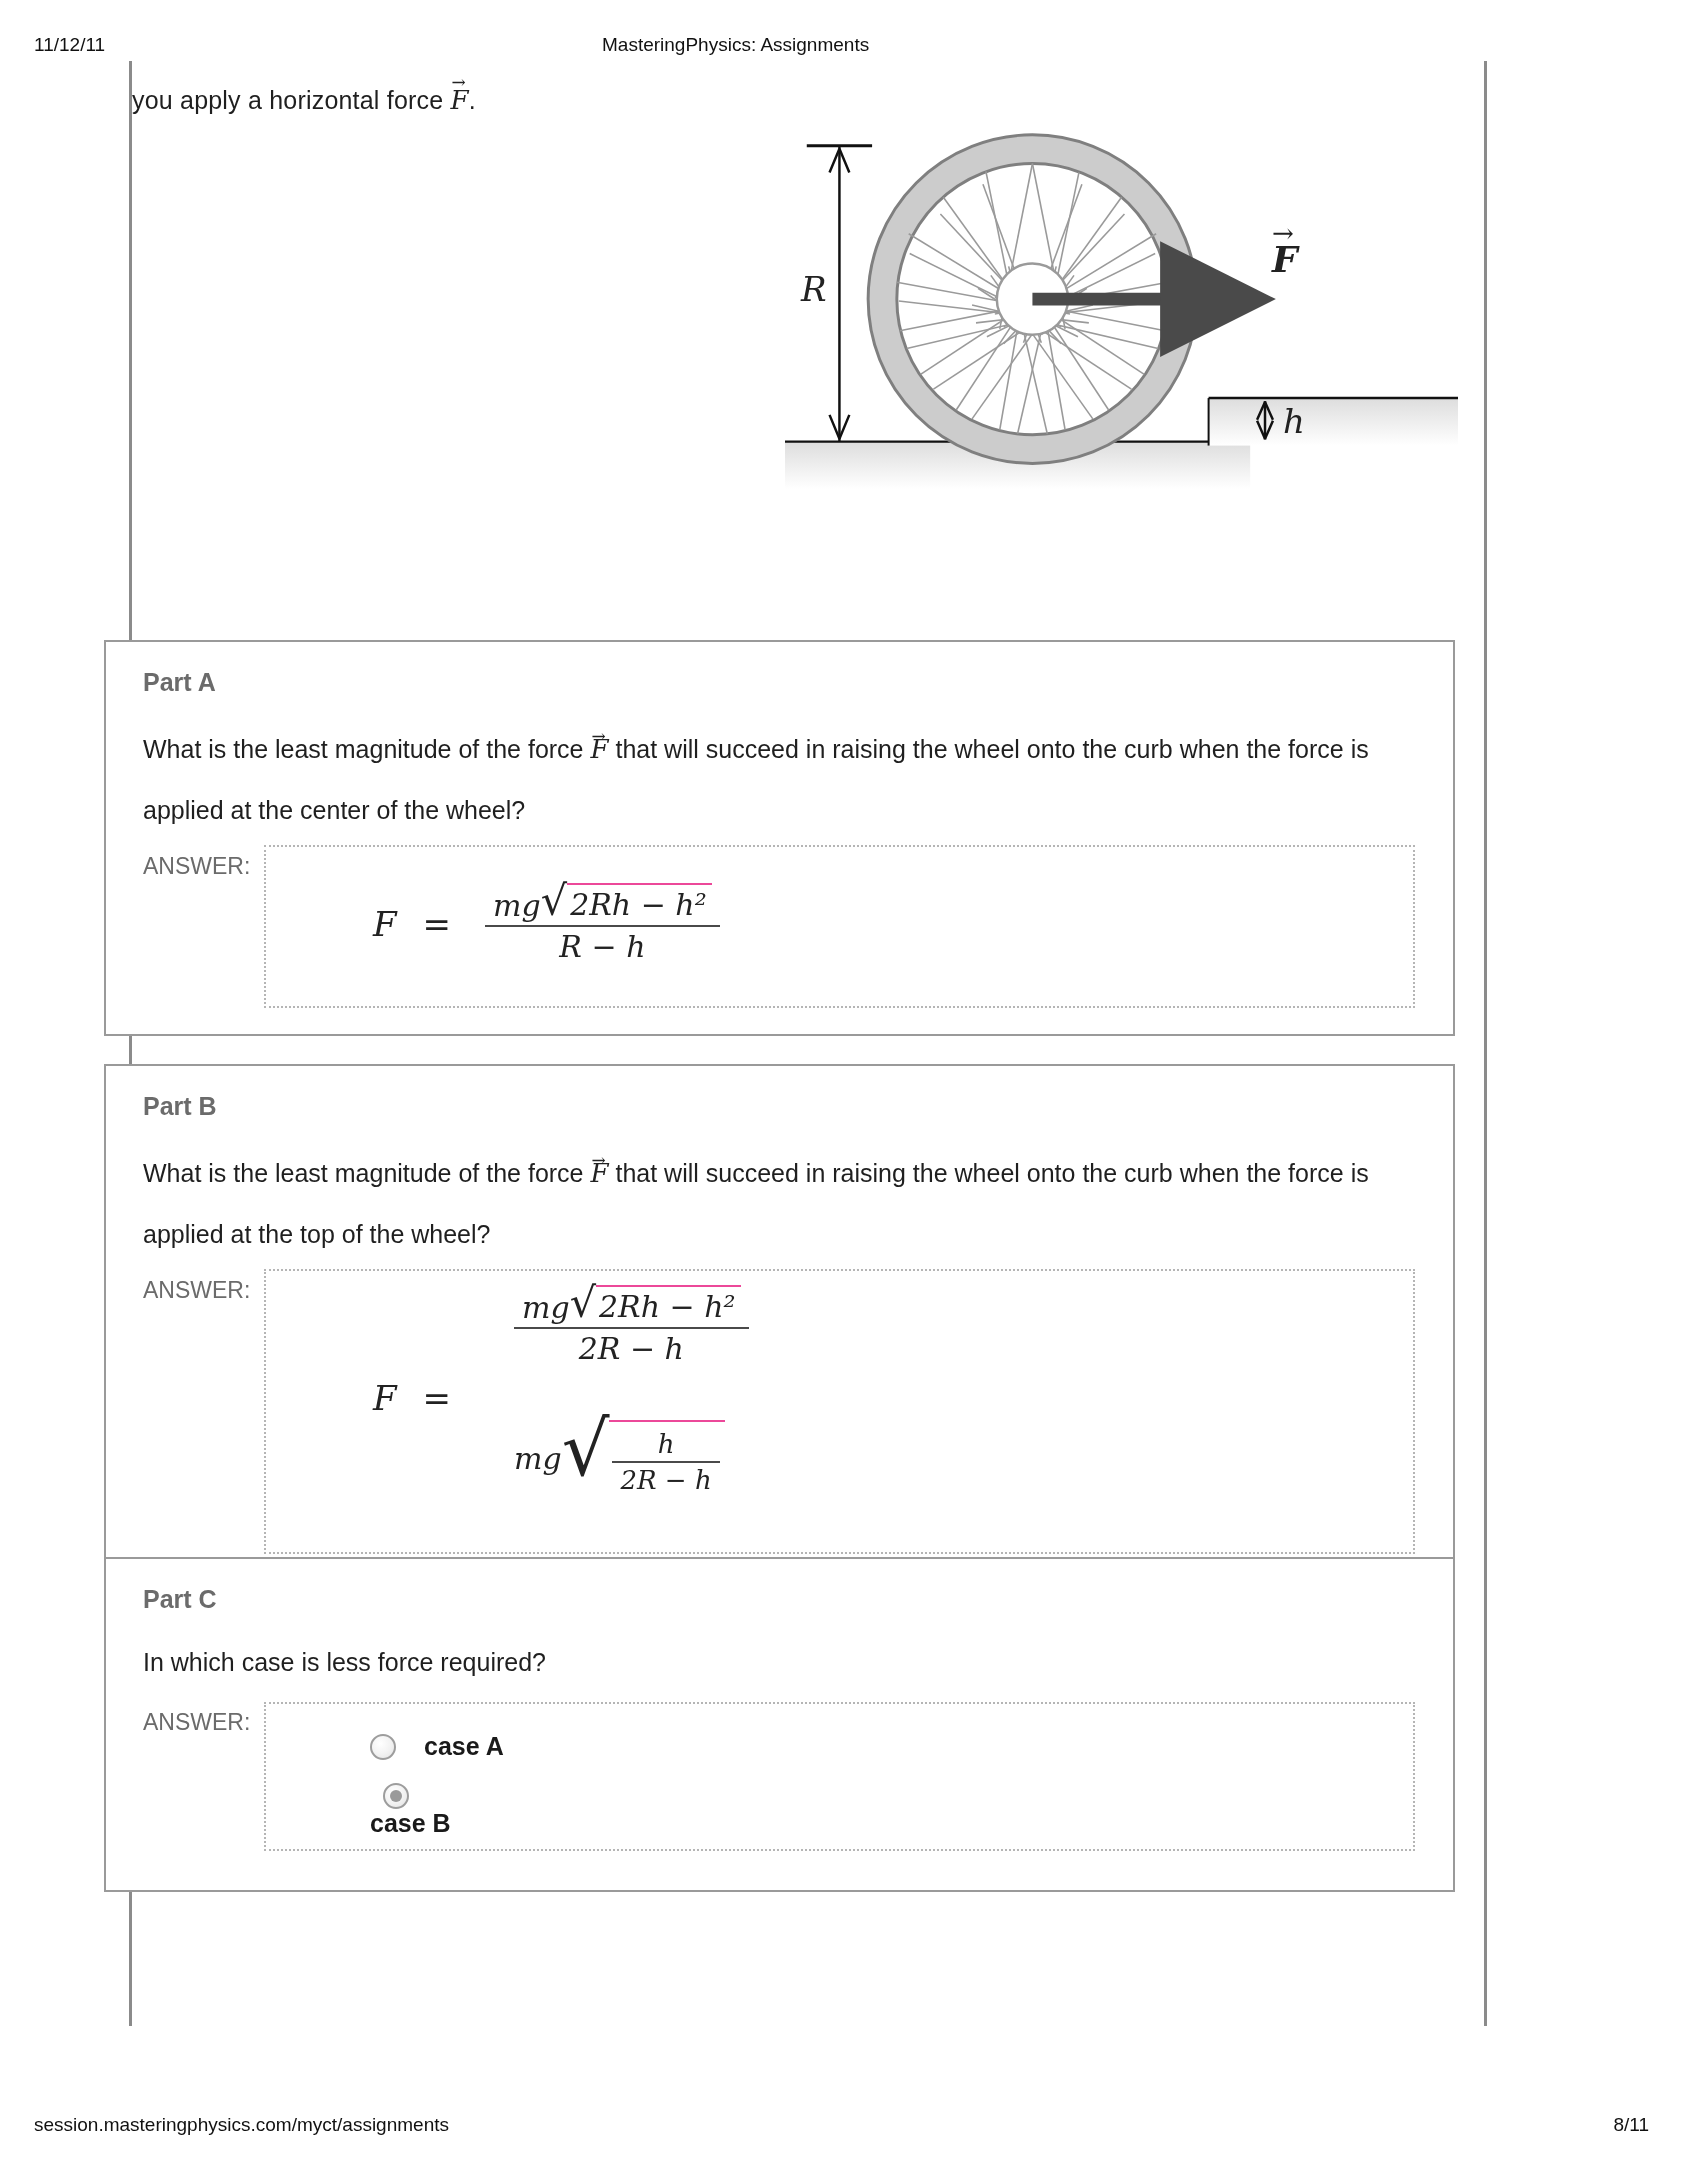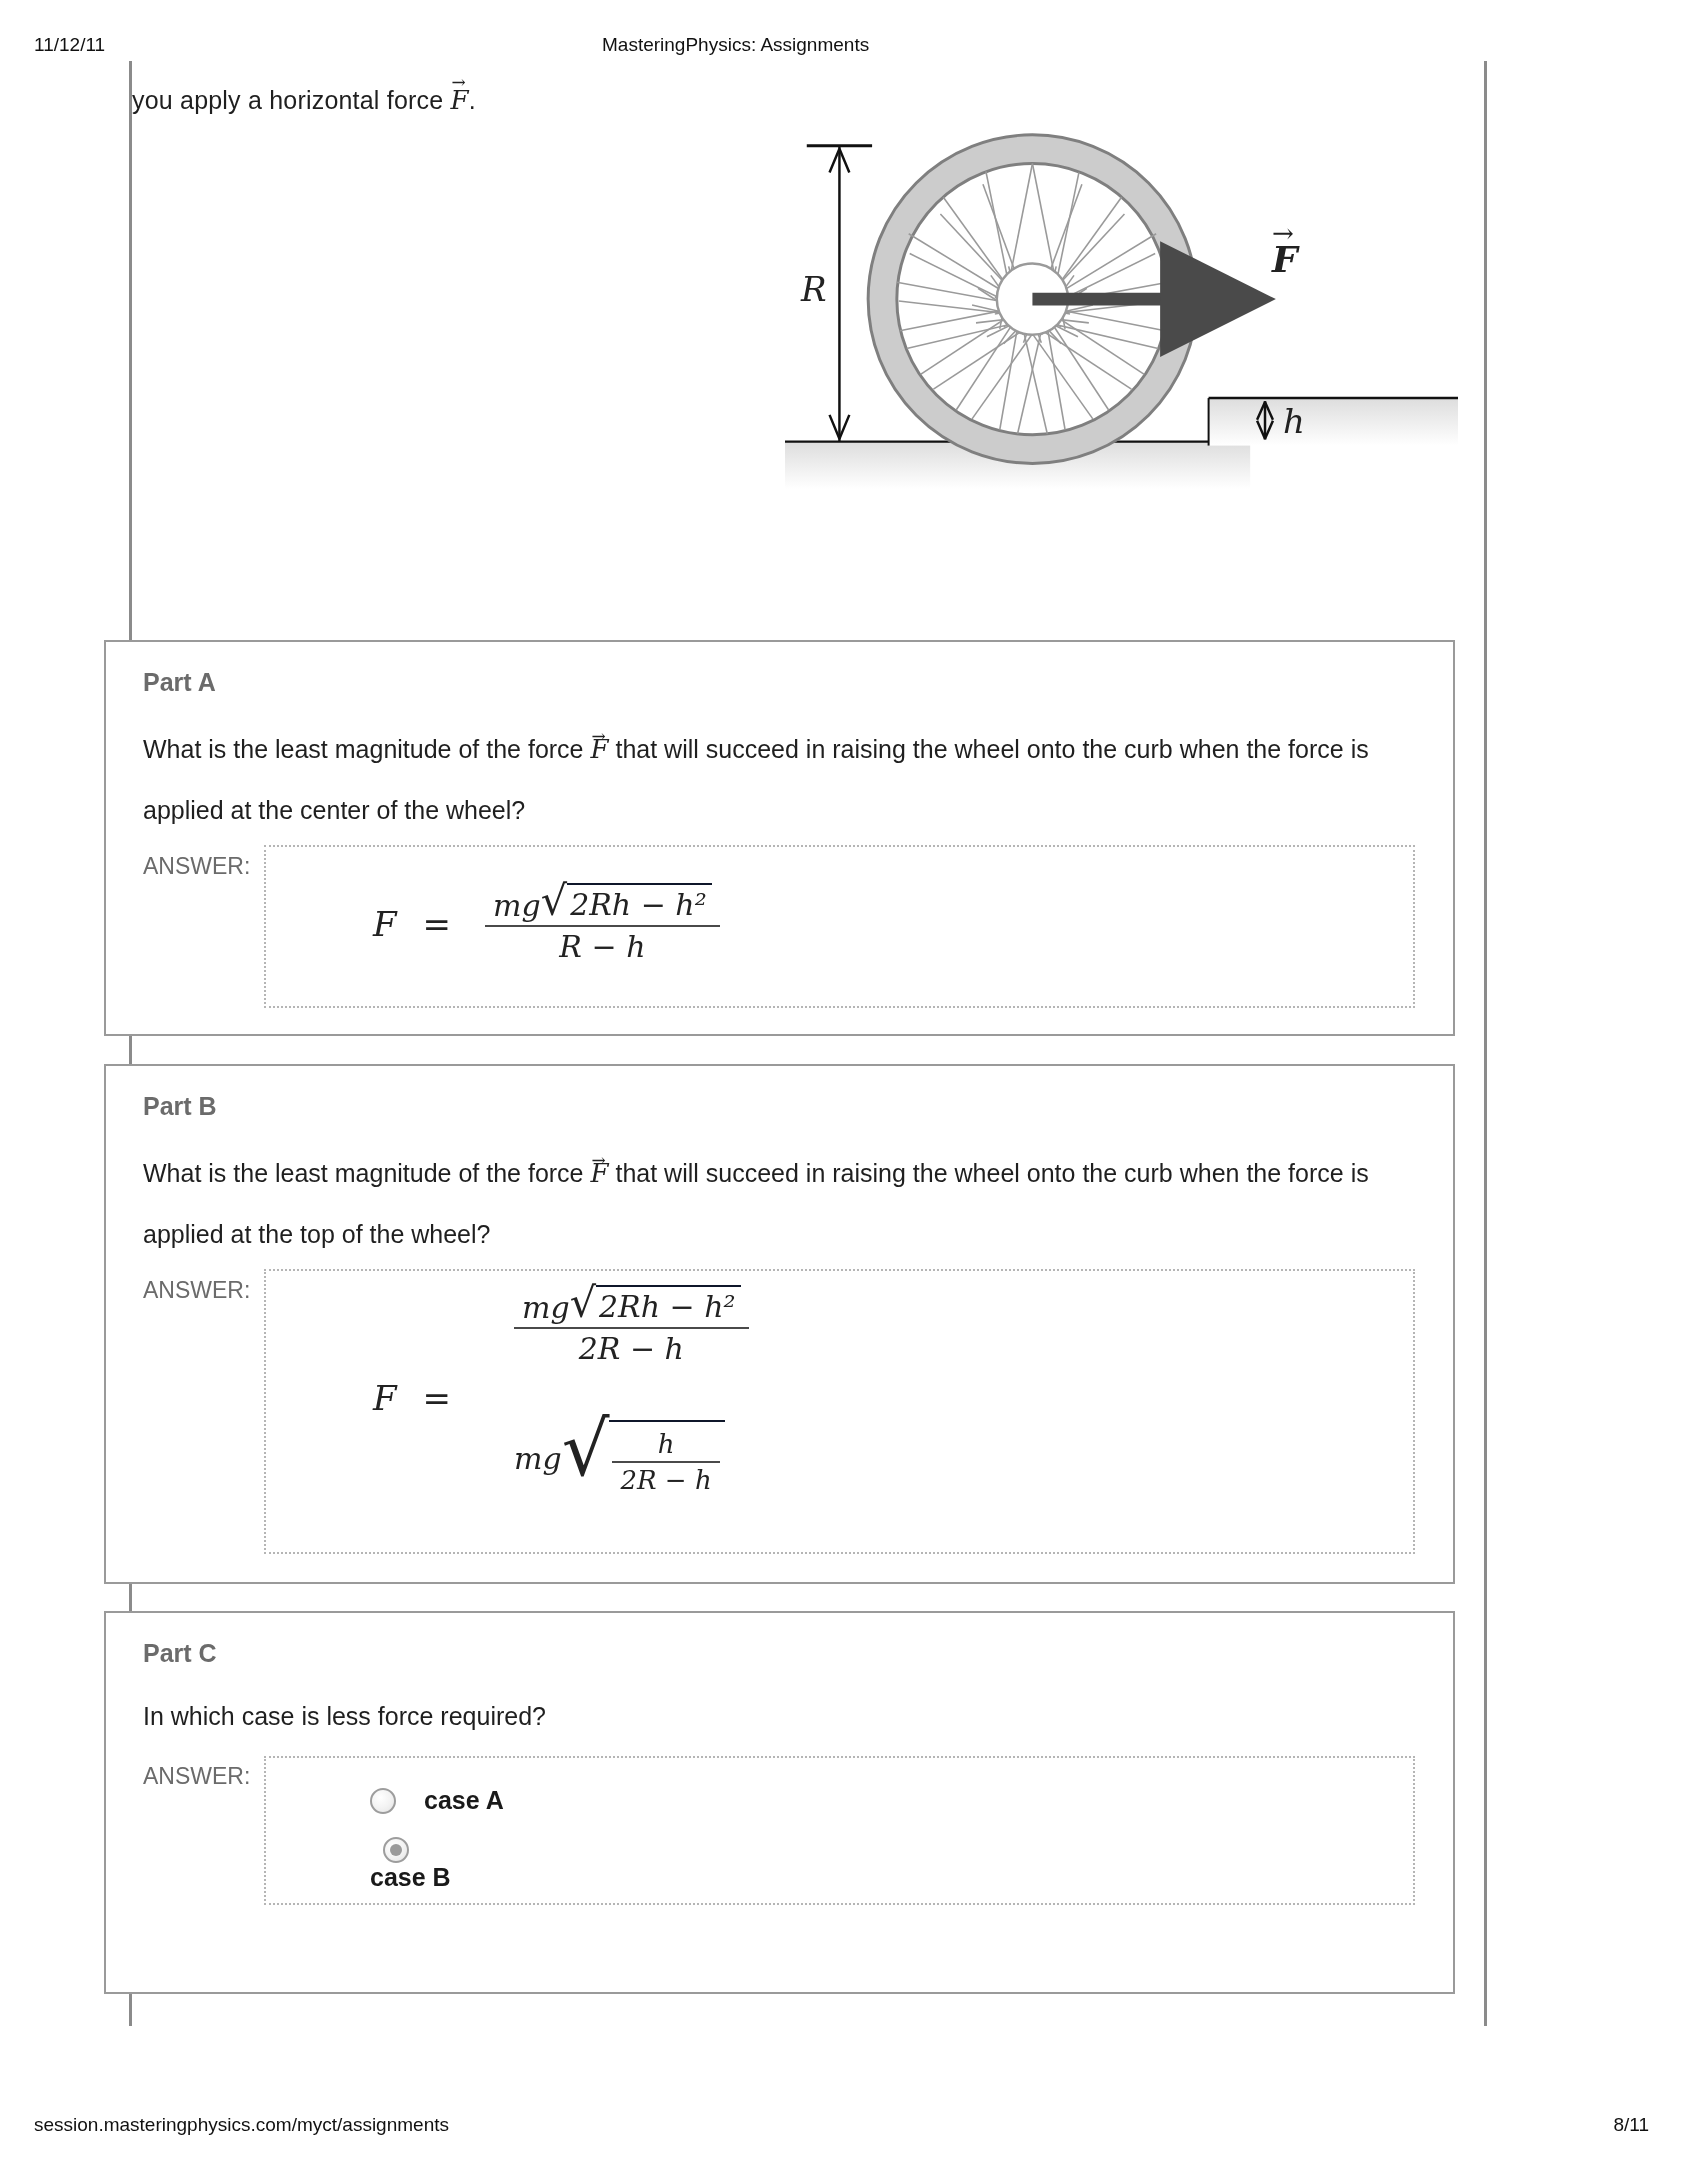--- a/index.html
+++ b/index.html
@@ -78,21 +78,21 @@
   
   .part-box {
     position: absolute;
     left: -28px;
     width: 1351px;
     border: 2px solid #9a9a9a;
     background: #ffffff;
   }
   #partA { top: 579px;  height: 396px; }
   #partB { top: 1003px; height: 520px; }
-  #partC { top: 1550px; height: 383px; }
+  #partC { top: 1496px; height: 335px; }
 
   .part-label {
     position: absolute;
     left: 37px; top: 26px;
     font-size: 25px;
     color: #6b6b6b;
     font-weight: bold;
   }
   .part-question {
     position: absolute;
@@ -161,21 +161,21 @@
     align-items: stretch;
     font-family: "DejaVu Serif", serif;
   }
   .sqrt .radical {
     font-size: 1.38em;
     line-height: .92;
     font-style: normal;
     transform: translateY(-1px);
   }
   .sqrt .radicand {
-    border-top: 2px solid #0f172a;
+    border-top: 2px solid #ec4899;
     padding: 2px 5px 0 3px;
     white-space: nowrap;
   }
   .sqrt-tall .radical {
     font-size: 2.5em;
     line-height: .82;
   }
 
   .ital { font-style: italic; }
 

